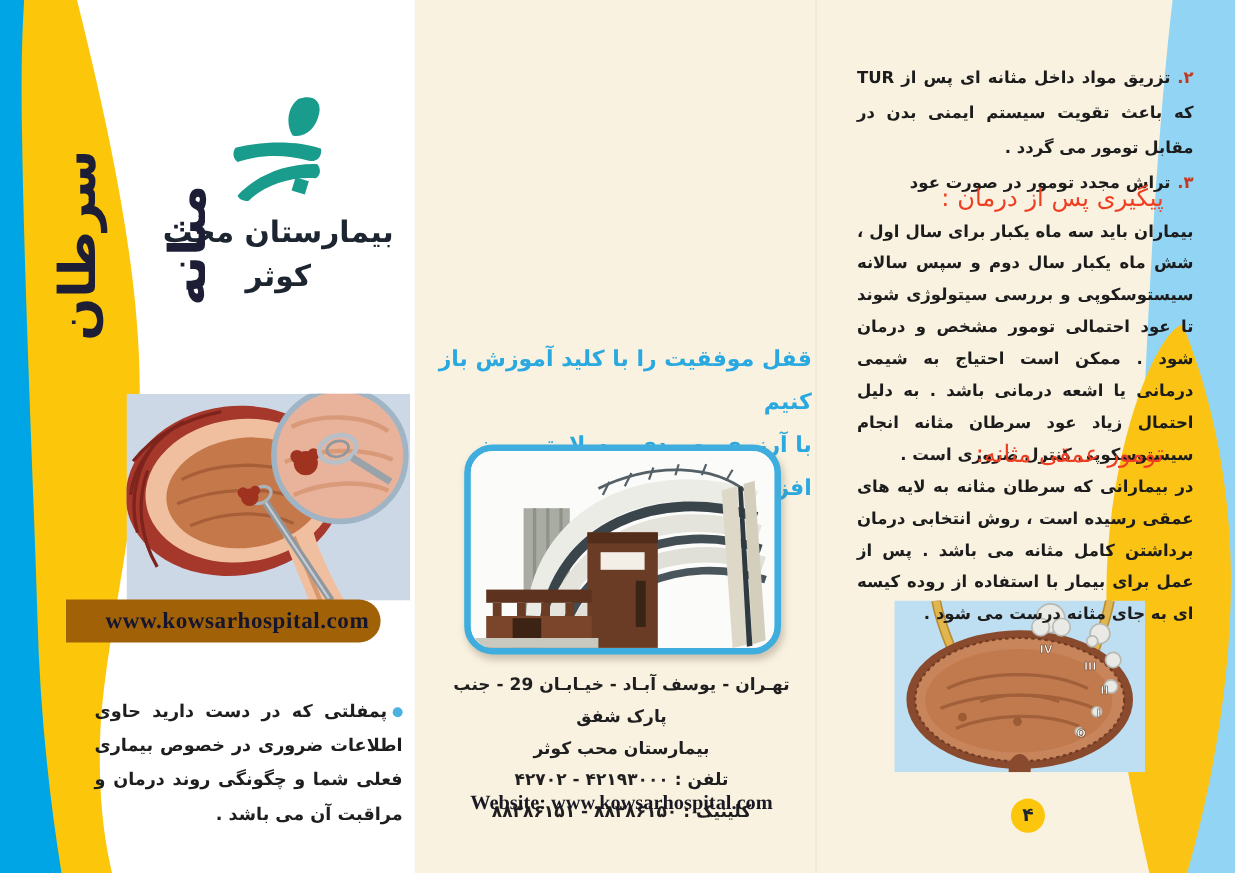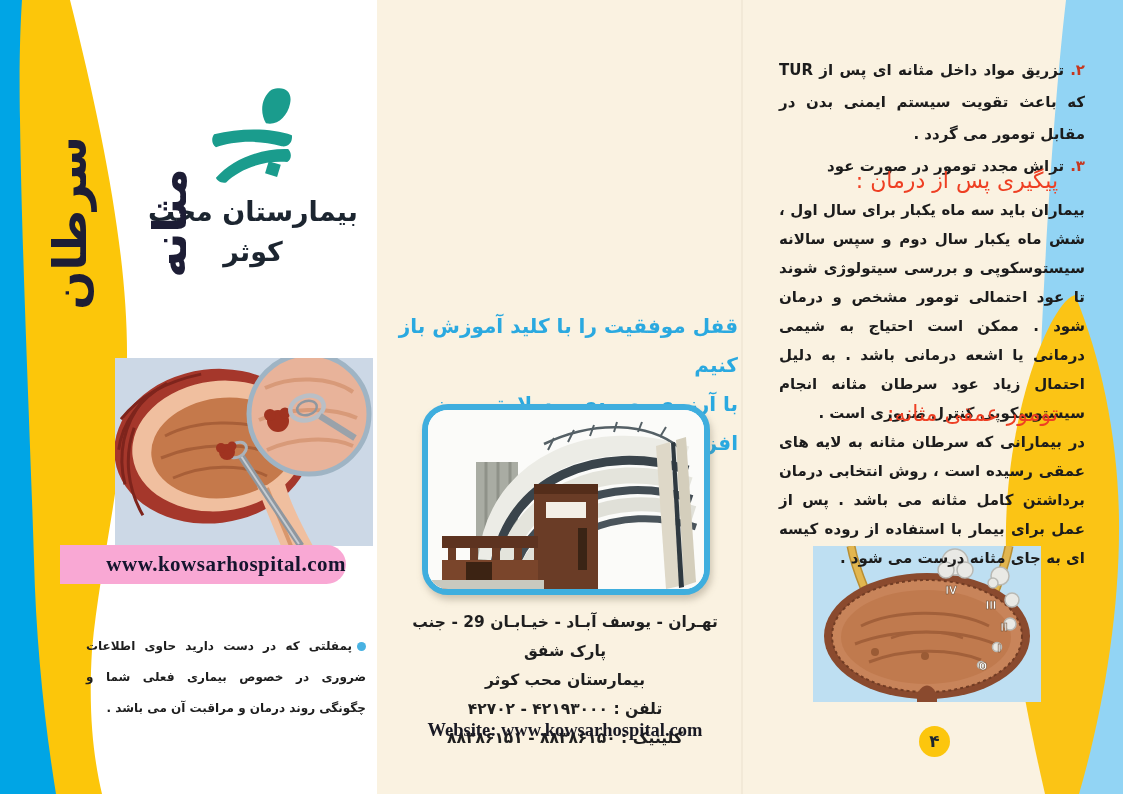--- a/index.html
+++ b/index.html
@@ -27,30 +27,30 @@
     direction:rtl;font-size:27px;font-weight:bold;color:#1c2530;
     margin-top:4px;line-height:40px;
   }
   #logo-en{
     font-family:"Liberation Serif",serif;font-weight:bold;font-size:13px;
     letter-spacing:1.6px;color:#3a6cae;margin-top:2px;
   }
   #bladder-tur{left:115px;top:358px;z-index:1;}
   #url-banner{
     left:60px;top:545px;width:286px;height:39px;z-index:2;
-    background:#f9a8d4;border-radius:0 20px 20px 0;text-align:right;
+    background:#a16207;border-radius:0 20px 20px 0;
   }
   #url-banner .url{
     font-family:"Liberation Serif",serif;font-weight:bold;font-size:21px;
     color:#15152e;line-height:39px;padding-left:36px;letter-spacing:.5px;
     white-space:nowrap;
   }
   #pamphlet-note{
     left:86px;top:631px;width:280px;z-index:2;
-    direction:rtl;text-align:justify;font-size:12px;font-weight:bold;
+    direction:rtl;text-align:justify;font-size:16px;font-weight:bold;
     color:#1e1e1e;line-height:31px;
   }
   .bullet-dot{
     display:inline-block;width:9px;height:9px;border-radius:50%;
     background:#49b2e2;margin-left:5px;vertical-align:middle;
   }
 
   
   #slogan{
     left:393px;top:307px;width:345px;z-index:2;direction:rtl;

